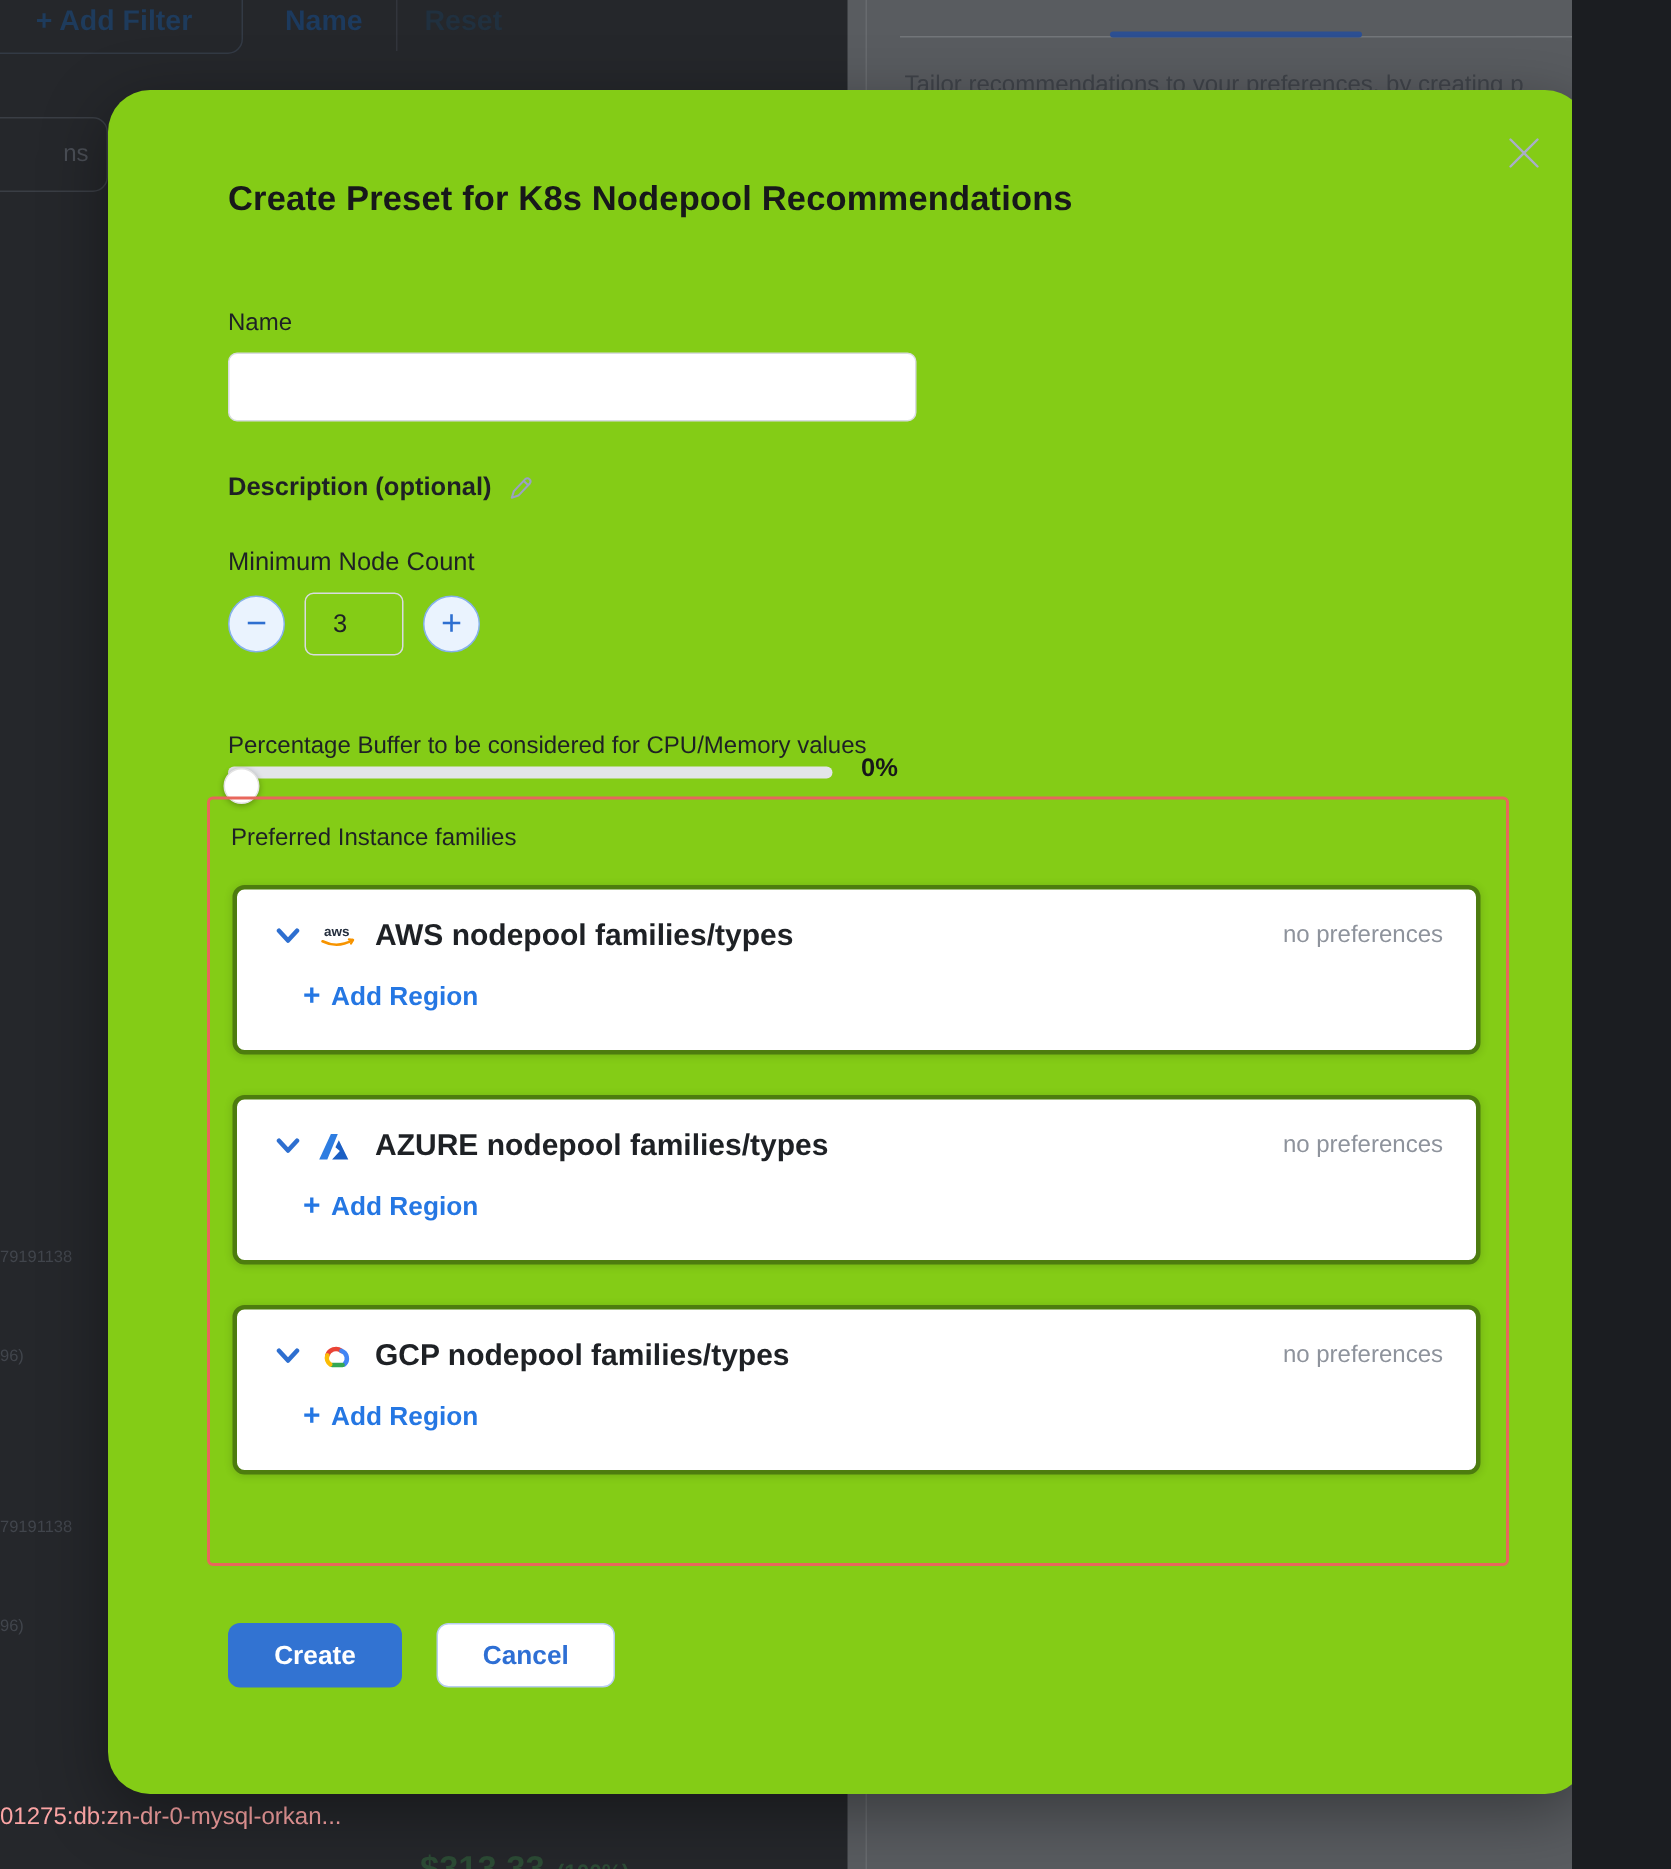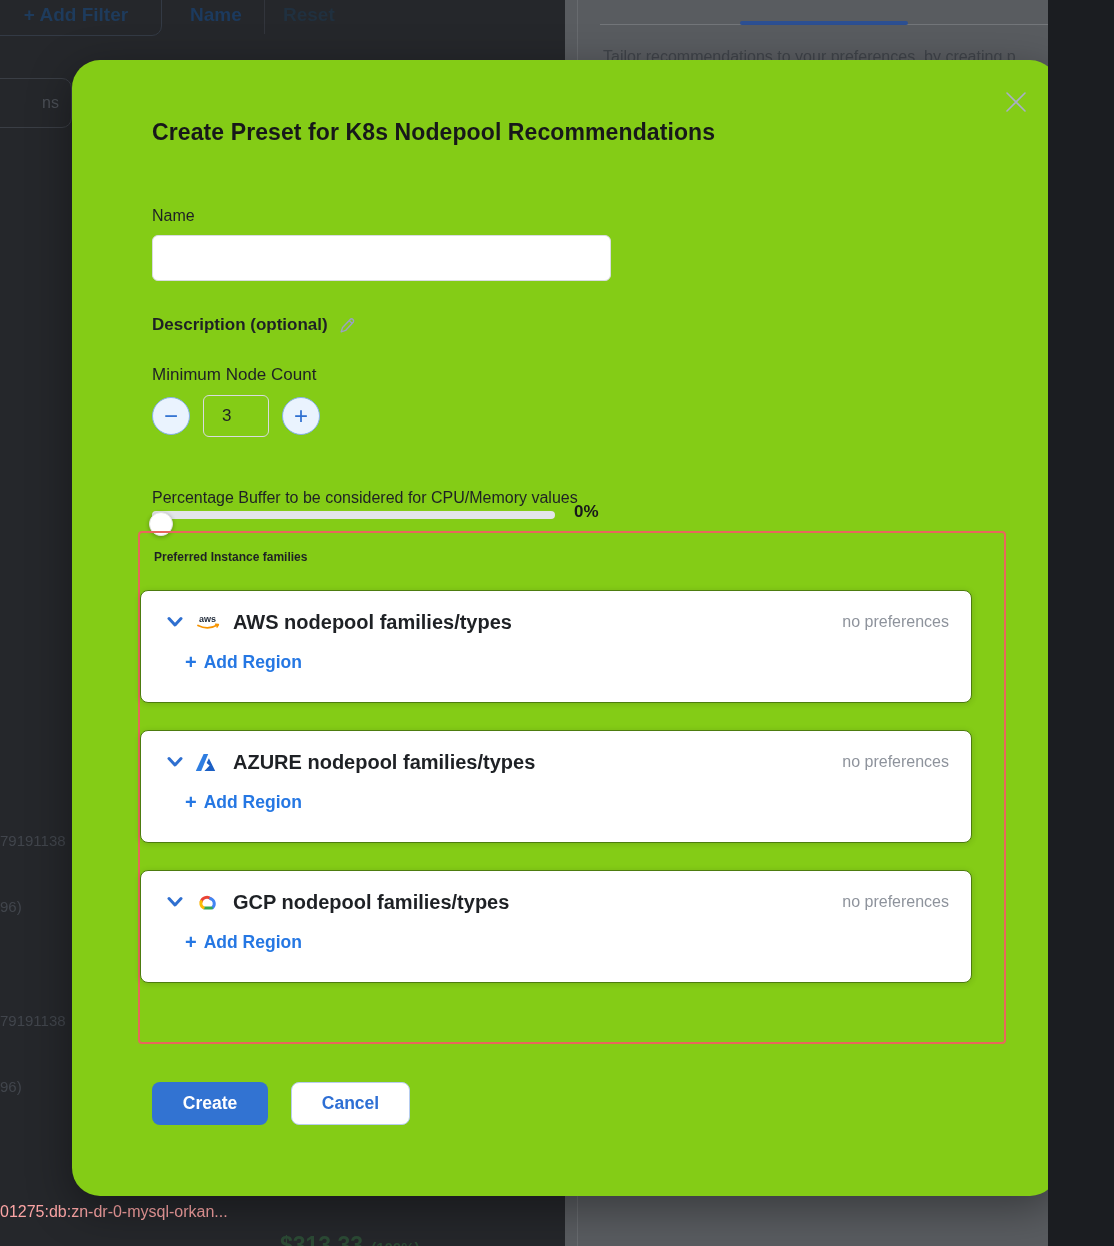--- a/index.html
+++ b/index.html
@@ -16,21 +16,21 @@
   .panel-band1 { position:absolute; left:13px; top:132px; width:536px; height:46px; background:#53565a; }
   .panel-band2 { position:absolute; left:13px; top:178px; width:536px; height:42px; background:#606368; }
   .panel-text1 { position:absolute; left:38px; top:48px; width:640px; font-size:16px; color:#3f4349; white-space:nowrap; }
   .panel-text2 { position:absolute; left:492px; top:80px; font-size:16px; color:#3f4349; white-space:nowrap; }
 
   .dim-btn { position:absolute; left:-10px; top:-16px; width:172px; height:52px; border:1px solid #333a45; border-radius:10px; color:#1e3b5c; font-size:19px; font-weight:700; display:flex; align-items:flex-end; justify-content:center; padding-bottom:9px; }
   .dim-save { position:absolute; left:190px; top:4px; font-size:19px; font-weight:700; color:#1c3a5e; }
   .dim-sep { position:absolute; left:264px; top:0px; width:1px; height:34px; background:#32353c; }
   .dim-reset { position:absolute; left:283px; top:4px; font-size:19px; font-weight:700; color:#20303f; }
   .dim-chip { position:absolute; left:-24px; top:78px; width:96px; height:50px; border:1px solid #3a3e45; border-radius:10px; color:#4a4e55; font-size:16px; display:flex; align-items:center; justify-content:flex-end; padding-right:12px; }
-  .frag { position:absolute; font-size:15px; color:#41454c; white-space:nowrap; }
+  .frag { position:absolute; font-size:11px; color:#41454c; white-space:nowrap; }
   .frag-db { position:absolute; left:0px; top:1203px; font-size:16px; color:#fca5a5; white-space:nowrap; }
   .frag-cost { position:absolute; left:280px; top:1232px; font-size:23px; font-weight:700; color:#2c4b35; white-space:nowrap; }
   .frag-cost small { font-size:15px; font-weight:700; margin-left:8px; }
 
   
   .modal { position:absolute; left:72px; top:60px; width:986px; height:1136px; background:#84cc16; border-radius:28px; box-shadow:0 12px 44px rgba(0,0,0,.38); }
   .close-btn { position:absolute; left:928px; top:26px; width:32px; height:32px; cursor:pointer; display:flex; align-items:center; justify-content:center; }
   .modal-title { position:absolute; left:80px; top:59px; font-size:23px; font-weight:700; color:#17181a; letter-spacing:.1px; }
 
   .field-label { position:absolute; font-size:16px; font-weight:400; color:#1e2125; }
@@ -42,23 +42,23 @@
   .stepper { position:absolute; left:80px; top:335px; display:flex; align-items:center; }
   .step-circle { width:38px; height:38px; border-radius:50%; border:1px solid #85b1ea; background:#eaf3fe; color:#2e6fd0; font-size:24px; font-weight:400; display:flex; align-items:center; justify-content:center; cursor:pointer; line-height:1; }
   .step-value { width:66px; height:42px; margin:0 13px; border:1px solid #d8dbe0; border-radius:6px; font-size:17px; color:#1e2125; display:flex; align-items:center; padding-left:18px; }
 
   .slider-wrap { position:absolute; left:80px; top:442px; width:520px; height:26px; }
   .slider-track { position:absolute; left:0; top:9px; width:403px; height:8px; background:#e3e5e9; border-radius:4px; cursor:pointer; }
   .slider-thumb { position:absolute; left:-3px; top:1px; width:24px; height:24px; border-radius:50%; background:#fff; border:1px solid #e3e3e3; box-shadow:0 1px 4px rgba(0,0,0,.3); cursor:grab; }
   .slider-value { position:absolute; left:422px; top:0px; font-size:17px; font-weight:700; color:#17181a; }
 
   .pref-box { position:absolute; left:66px; top:471px; width:868px; height:513px; border:2px solid #e8675c; border-radius:4px; }
-  .pref-label { position:absolute; left:14px; top:17px; font-size:12px; font-weight:700; color:#1e2125; }
-
-  .provider-card { position:absolute; left:0; width:832px; height:113px; background:#fff; border:1px solid #4d7c0f; border-radius:8px; box-shadow:0 1px 6px rgba(0,0,0,.14); }
+  .pref-label { position:absolute; left:14px; top:17px; font-size:16px; font-weight:400; color:#1e2125; }
+
+  .provider-card { position:absolute; left:15px; width:832px; height:113px; background:#fff; border:3px solid #4d7c0f; border-radius:8px; box-shadow:0 1px 6px rgba(0,0,0,.14); }
   .card-row { position:absolute; left:26px; top:18px; right:22px; height:26px; display:flex; align-items:center; }
   .chevron { width:18px; height:14px; margin-right:10px; cursor:pointer; flex:none; display:flex; align-items:center; }
   .prov-icon { width:30px; margin-right:8px; flex:none; display:flex; align-items:center; }
   .prov-label { font-size:20px; font-weight:700; color:#1e2125; }
   .prov-status { margin-left:auto; font-size:16px; color:#8e939c; }
   .add-region { position:absolute; left:44px; top:60px; font-size:17.5px; font-weight:700; color:#2577e3; cursor:pointer; display:flex; align-items:center; gap:7px; }
   .add-region .plus { font-size:20px; font-weight:700; }
 
   .btn-create { position:absolute; left:80px; top:1022px; width:116px; height:43px; background:#3273d2; color:#ffffff; border:none; border-radius:8px; font-size:17.5px; font-weight:700; font-family:"Liberation Sans",sans-serif; cursor:pointer; }
   .btn-cancel { position:absolute; left:219px; top:1022px; width:119px; height:43px; background:#ffffff; color:#2e6fd4; border:1px solid #b7cdf0; border-radius:8px; font-size:17.5px; font-weight:700; font-family:"Liberation Sans",sans-serif; cursor:pointer; }

